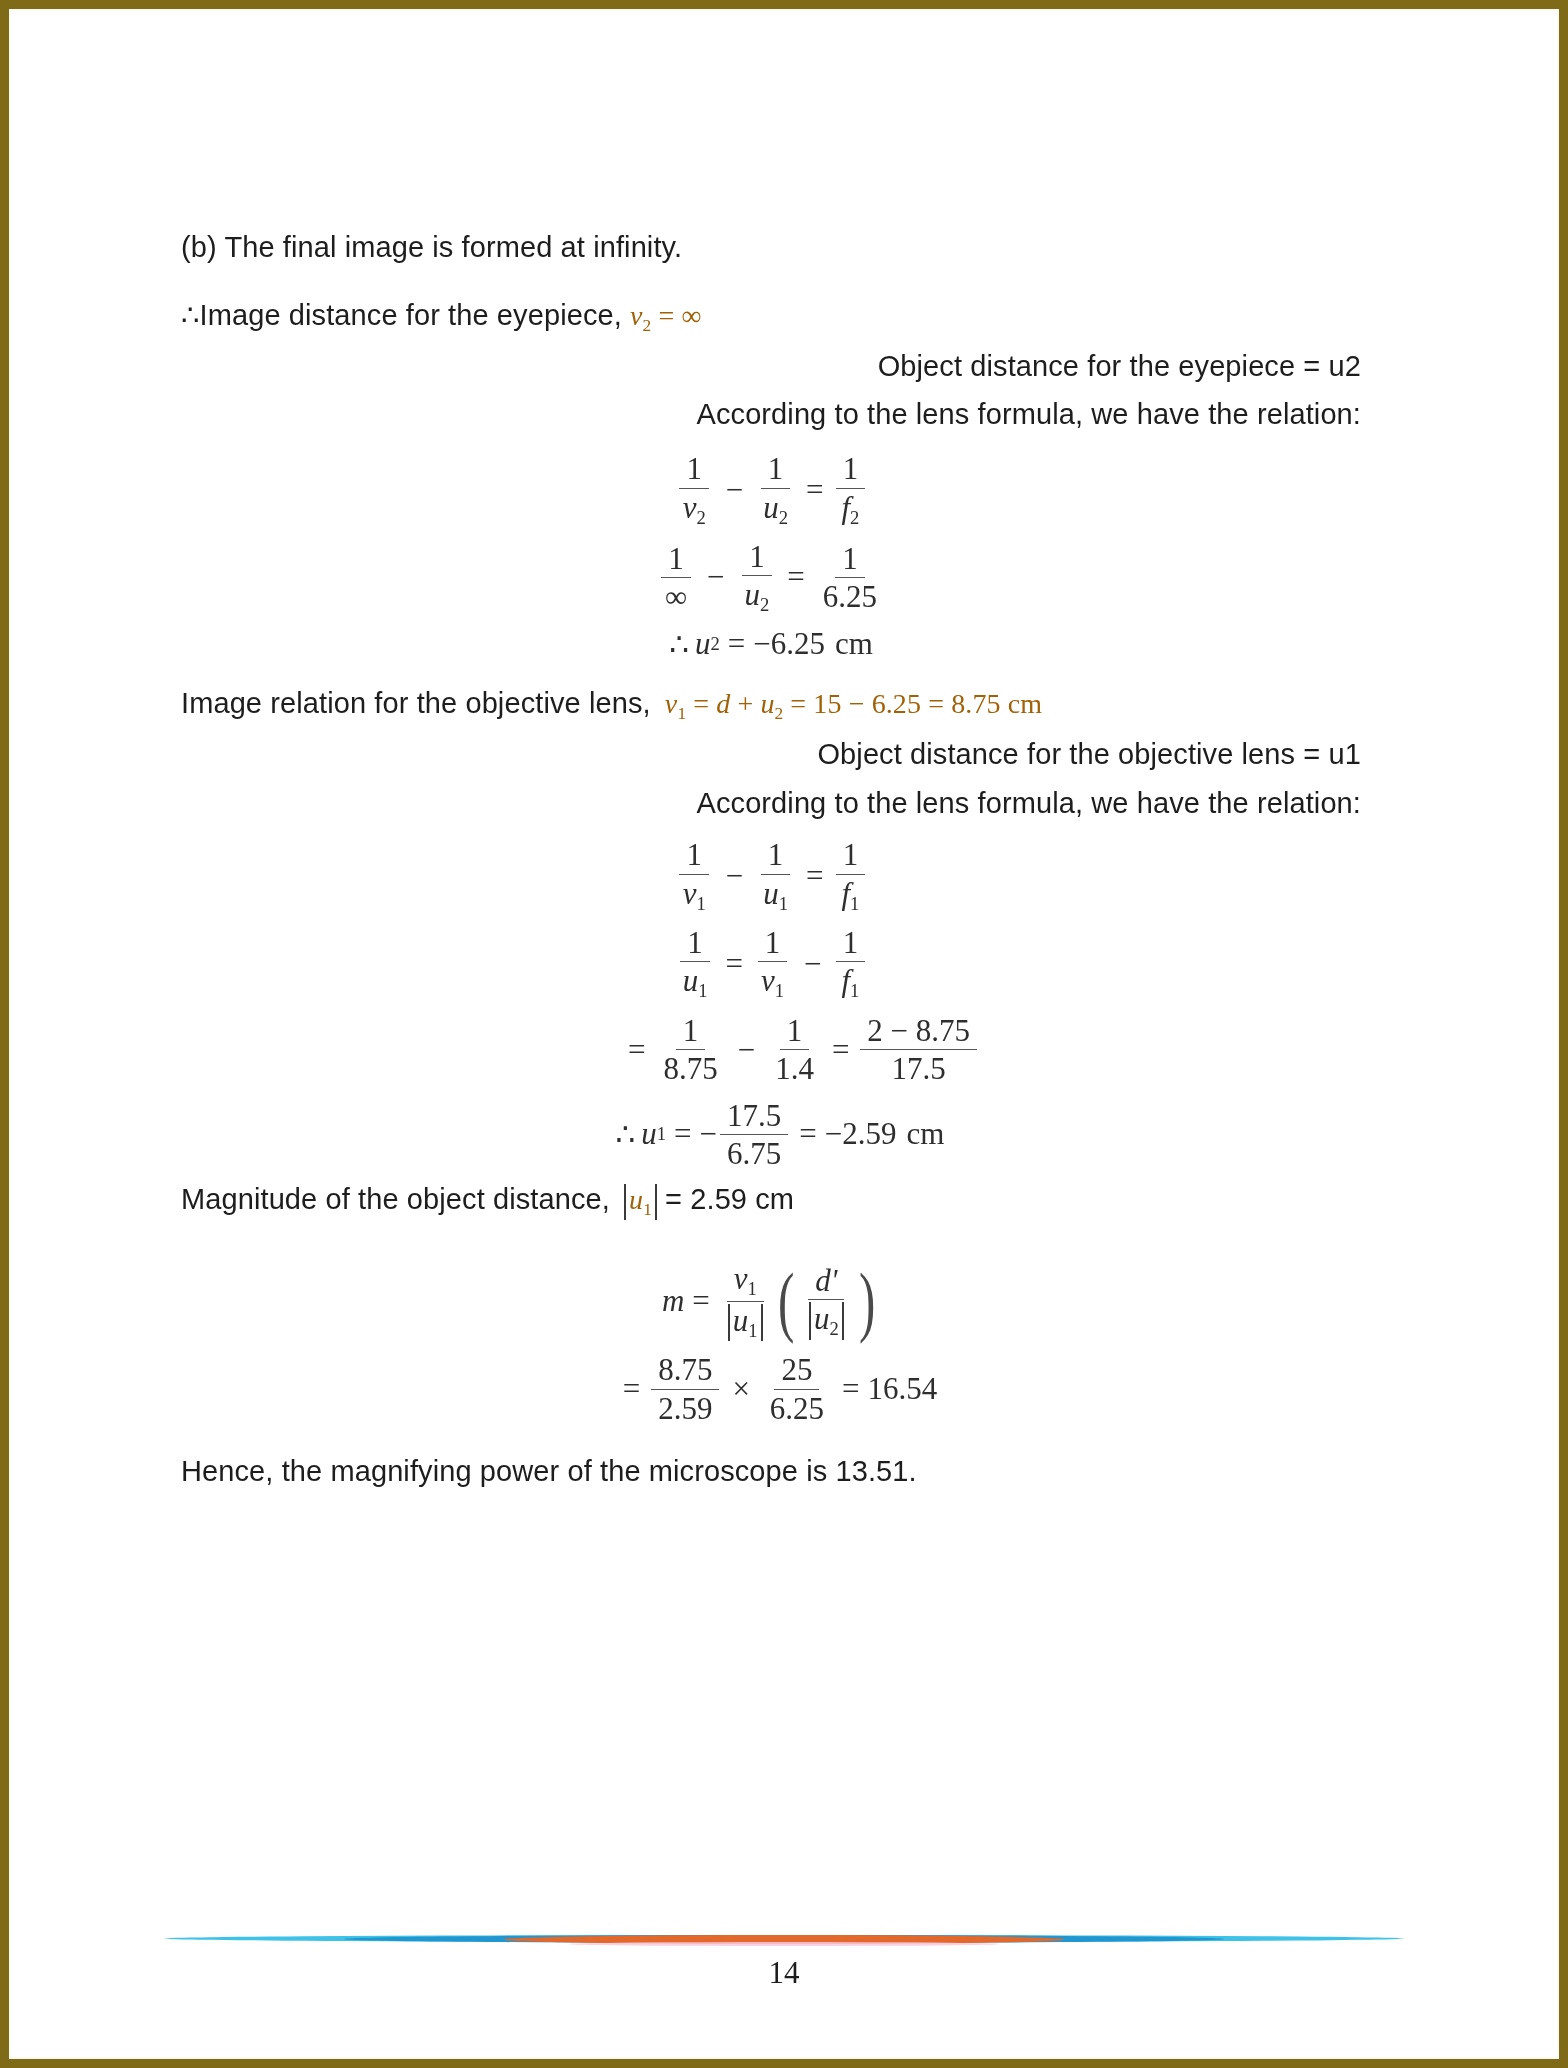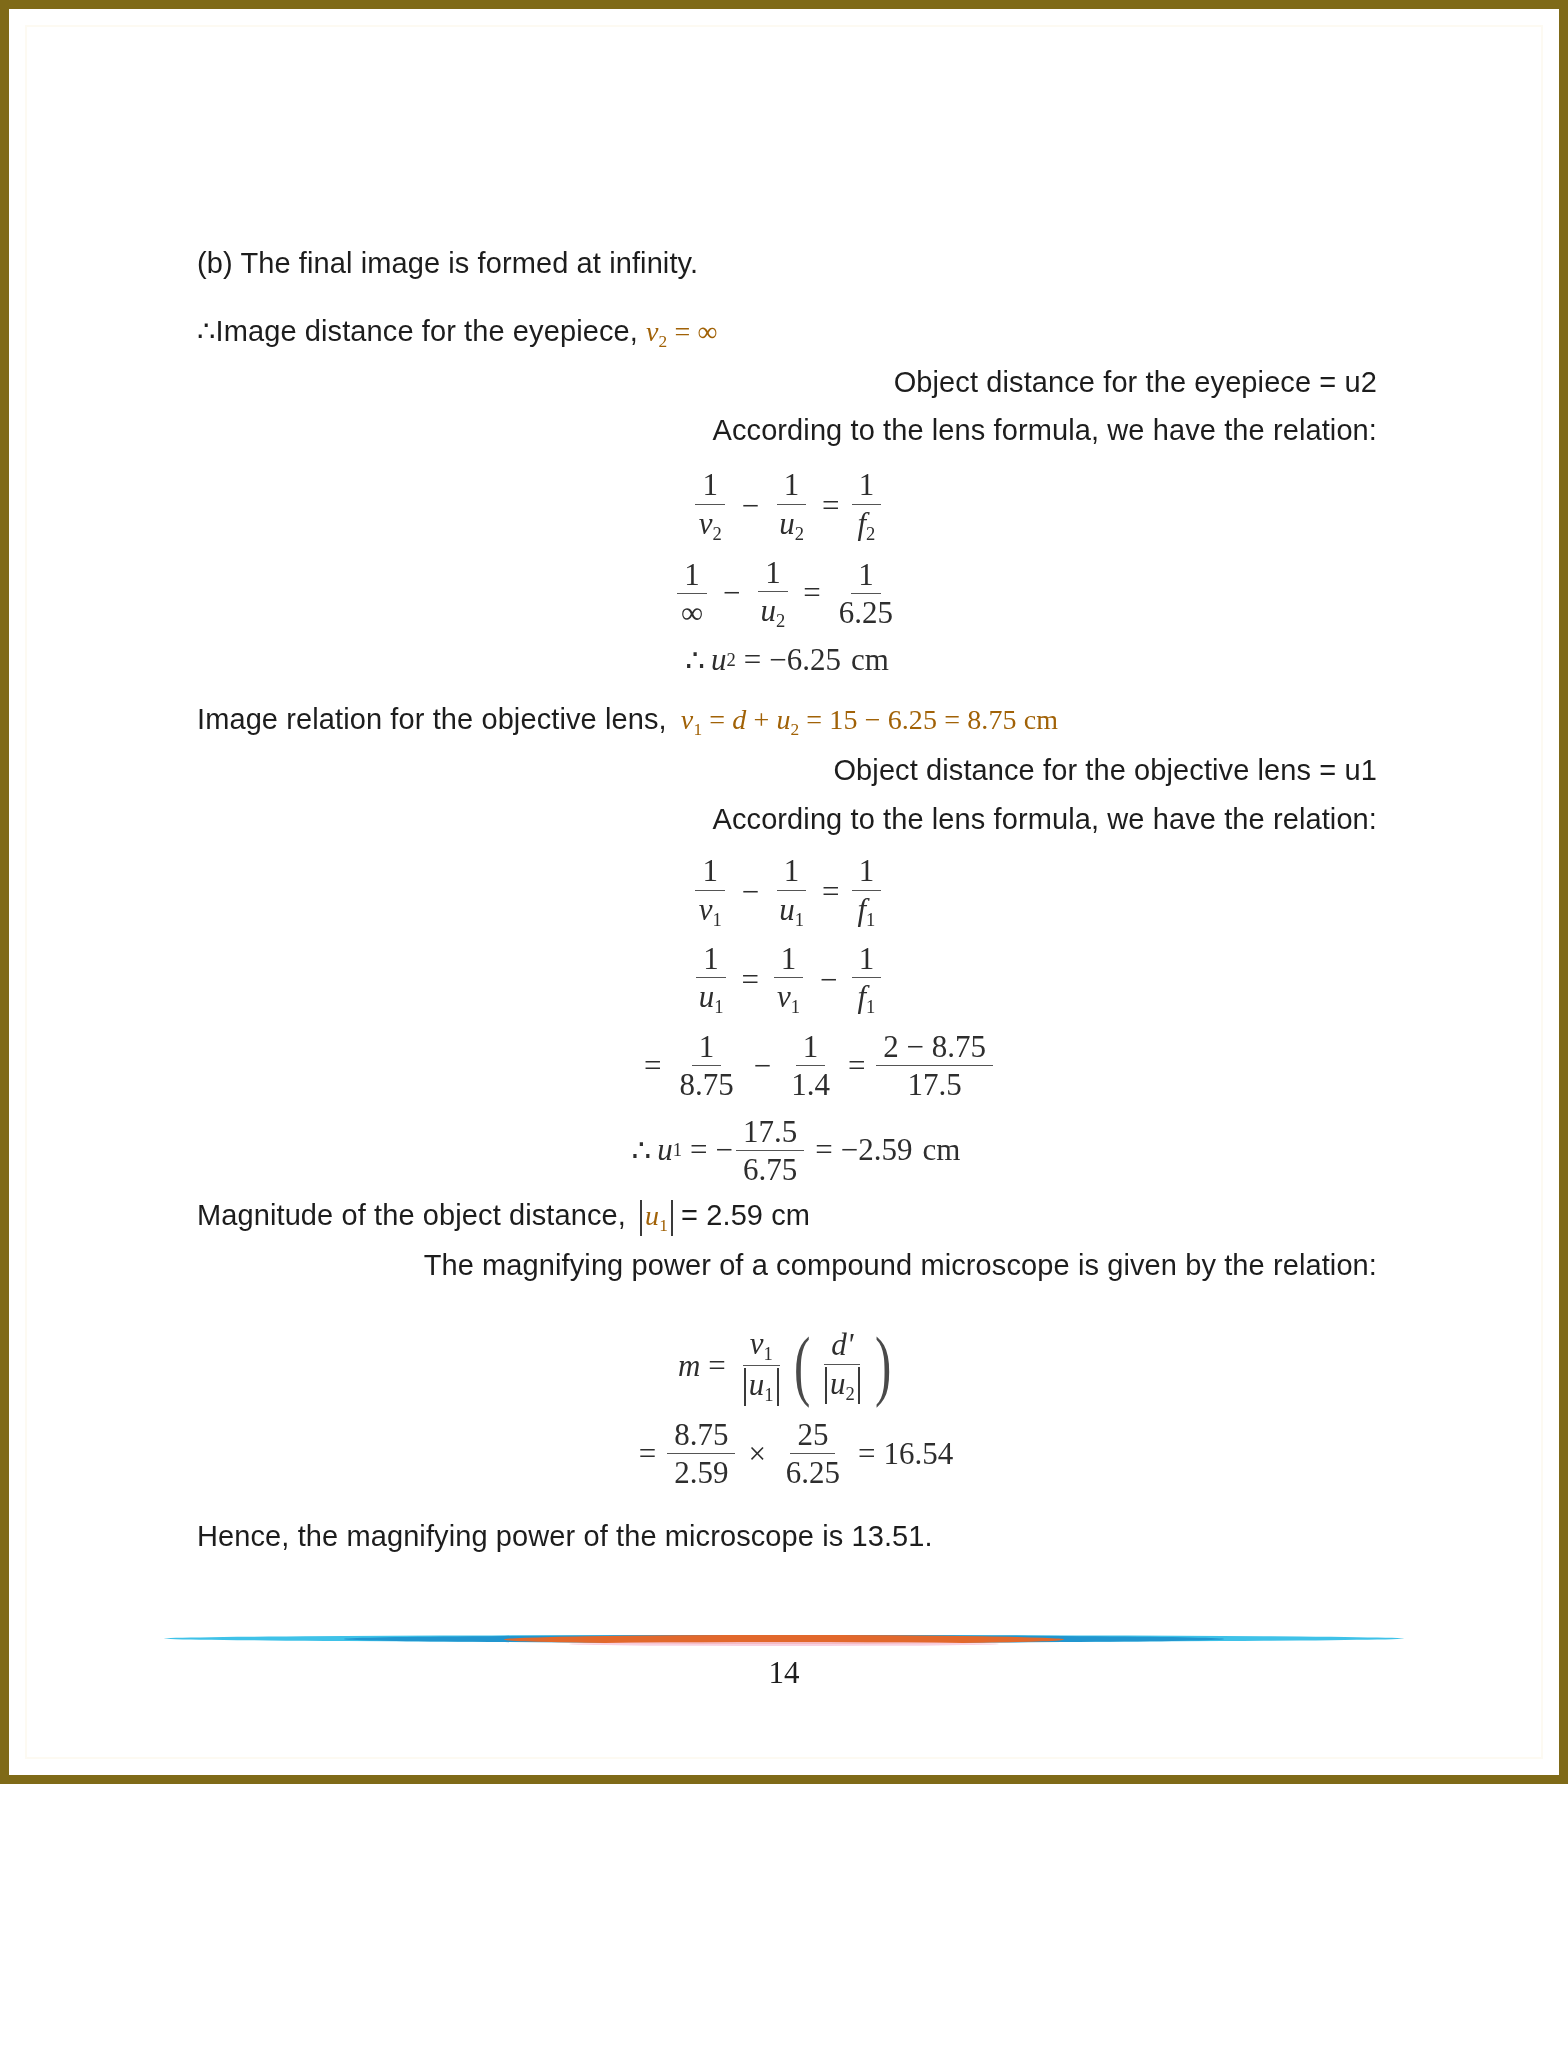--- a/index.html
+++ b/index.html
@@ -12,24 +12,24 @@
     height: 2068px;
     font-family: "Liberation Sans", sans-serif;
     overflow: hidden;
   }
 
   
   #page {
     position: relative;
     box-sizing: border-box;
     width: 1568px;
-    height: 1784px;
+    height: 2068px;
     background: #ffffff;
     border: 9px solid #7f6a18;
-    padding: 16px;
+    padding: 0;
   }
   #page-inner {
     position: relative;
     box-sizing: border-box;
     width: 100%;
     height: 100%;
     background: #ffffff;
     border: 2px solid #fdfaf2;
   }
 
@@ -358,21 +358,20 @@
         <span class="rm" style="margin-left:10px;">cm</span>
       </div>
     </div>
 
     <div class="para" style="margin-top:9px;">
       <span>Magnitude of the object distance,</span>
       <span class="imath" style="margin-left:6px;"><span class="absbar"><span>u</span><sub>1</sub></span></span>
       <span>= 2.59 cm</span>
     </div>
 
-    <div class="para gap-sm">The magnifying power of a compound microscope is given by the relation:</div>
 
     <div class="eqblock" style="margin-top:40px;">
 
       <div class="eqrow">
         <span class="it">m</span>
         <span class="eq">=</span>
         <span class="frac">
           <span class="num"><span class="it">v</span><span class="sub">1</span></span>
           <span class="den"><span class="absbar"><span class="it">u</span><span class="sub">1</span></span></span>
         </span>

